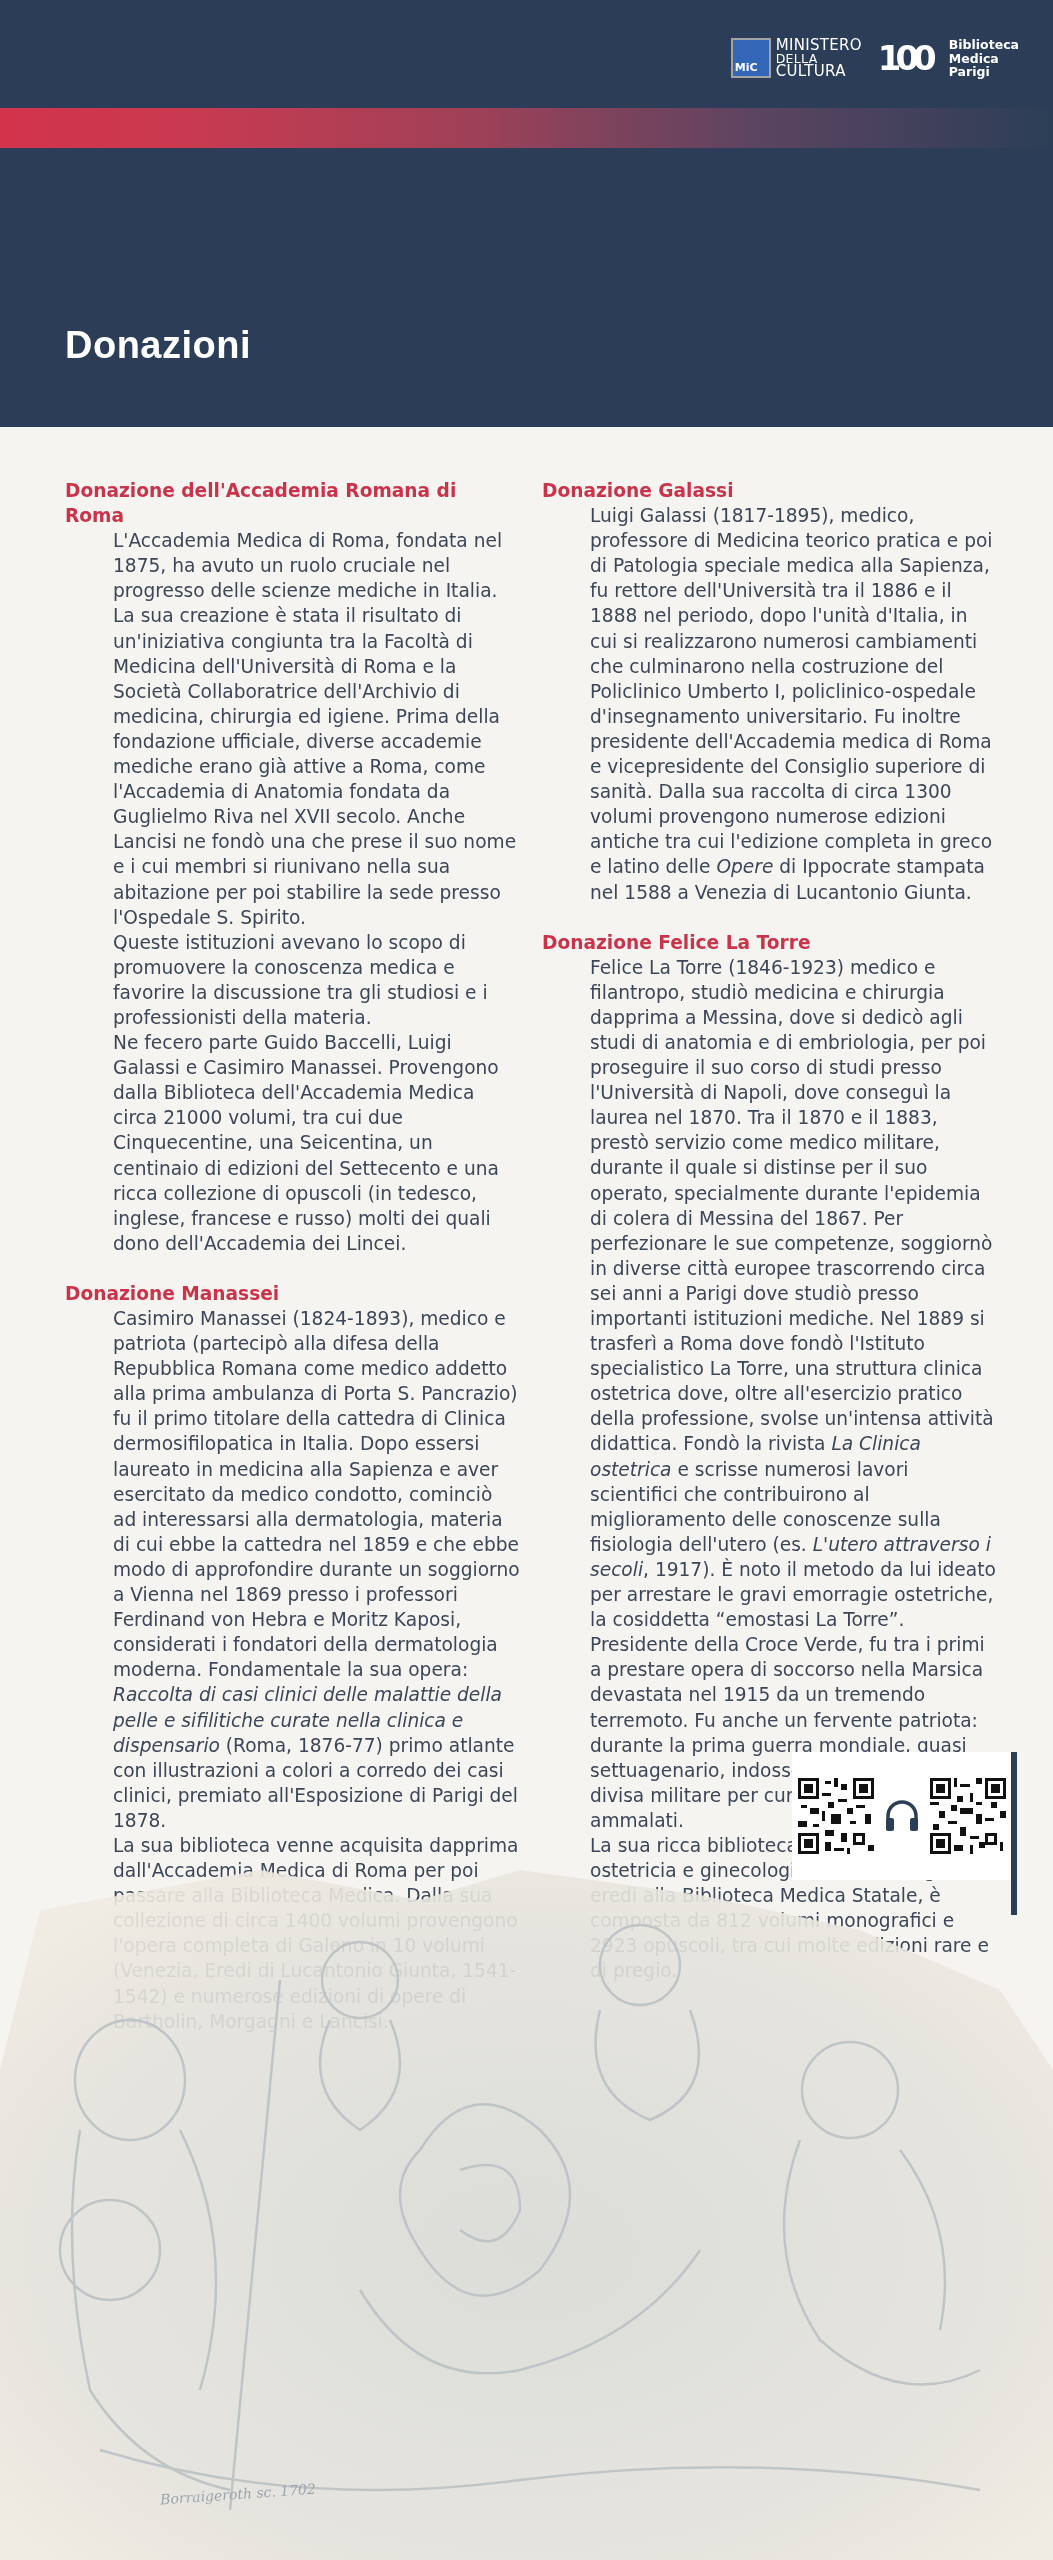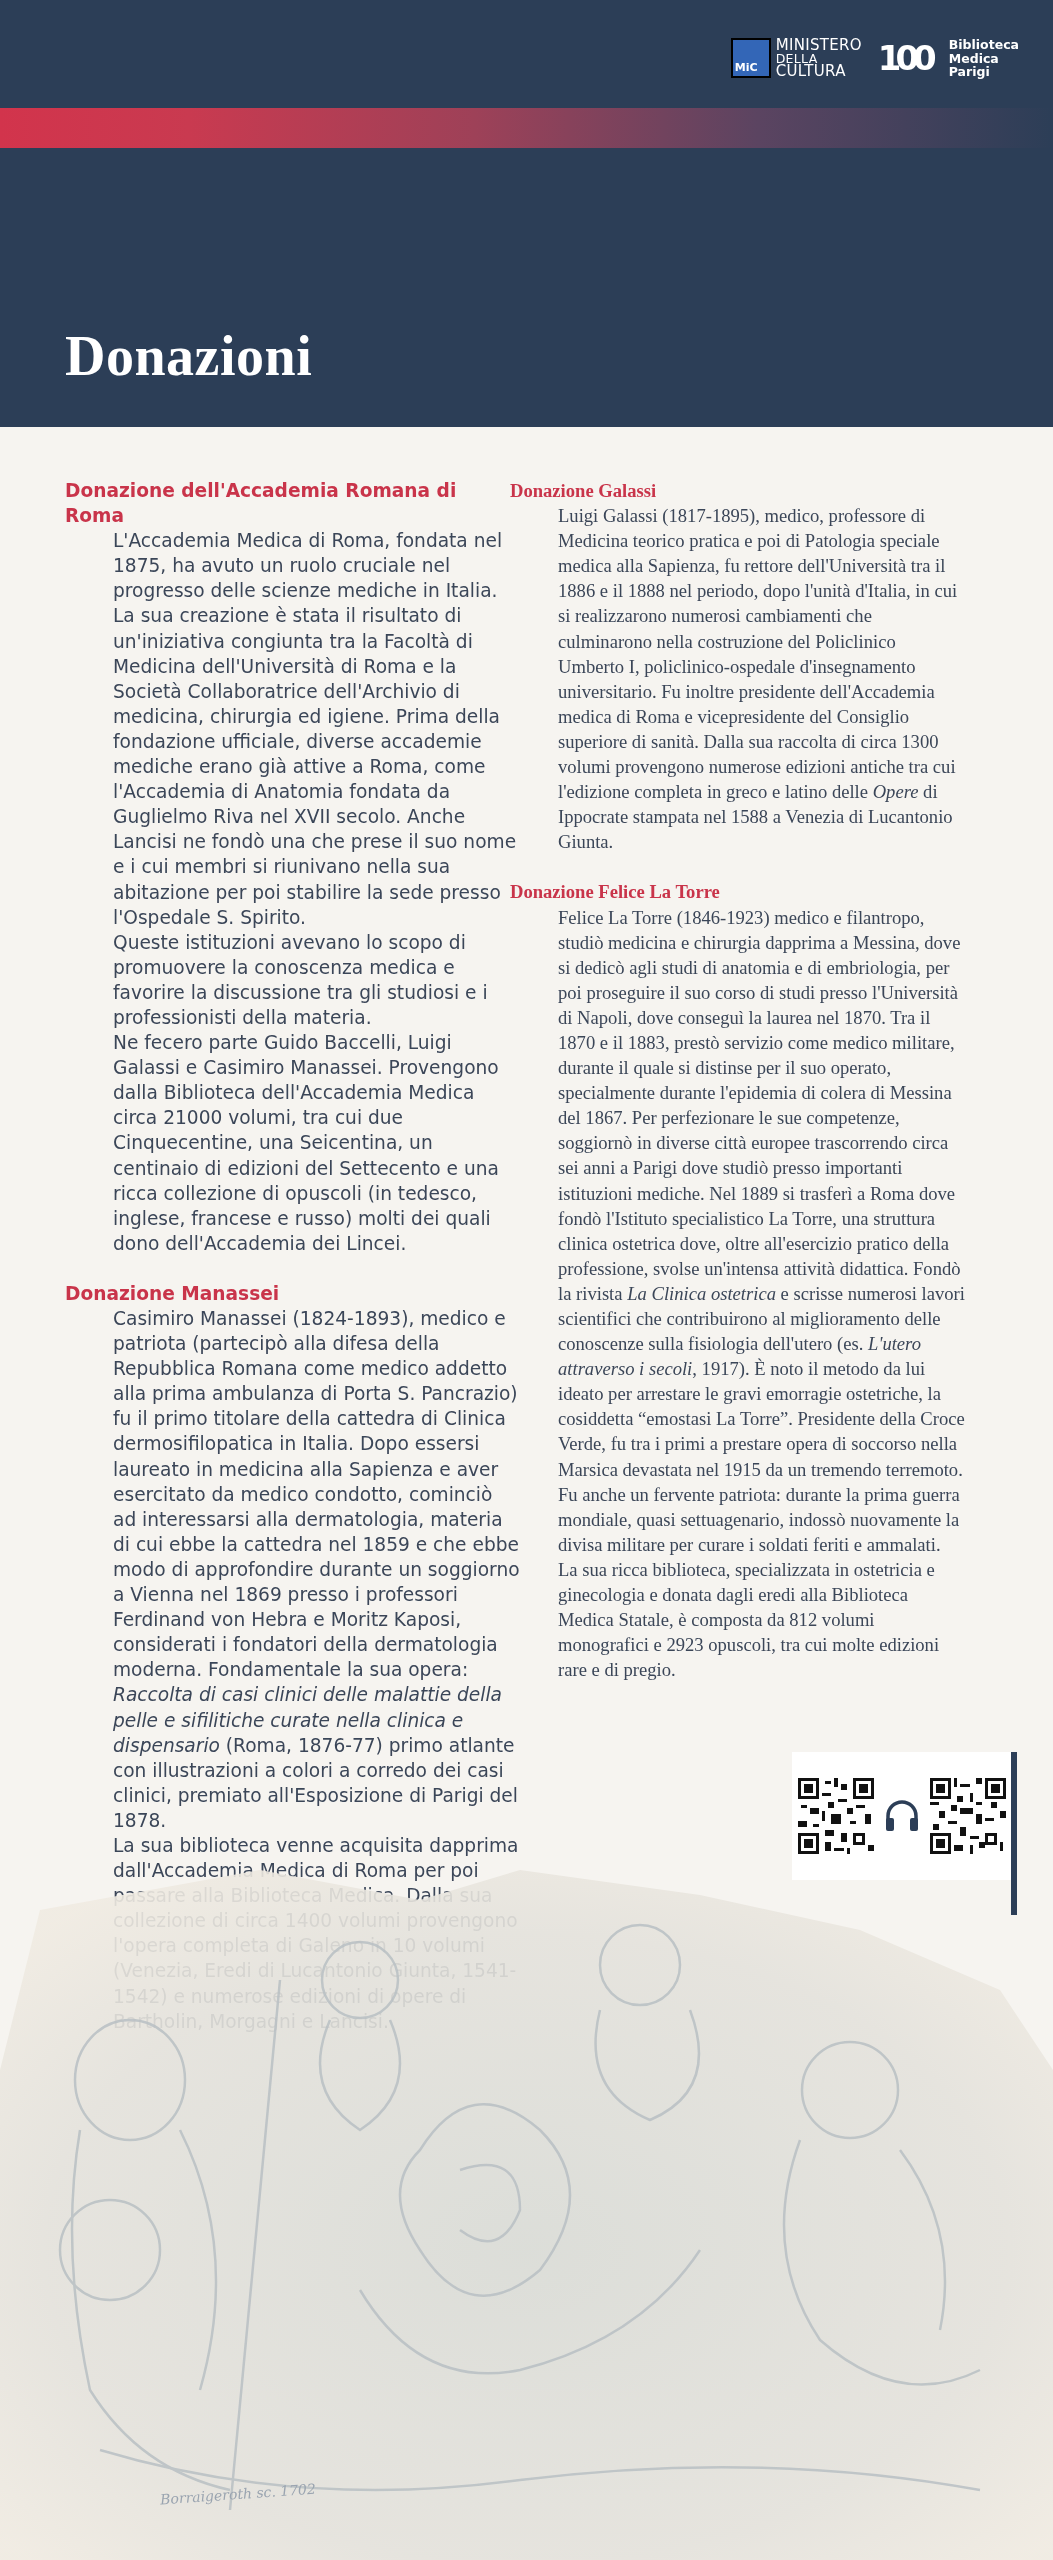--- a/index.html
+++ b/index.html
@@ -17,43 +17,43 @@
   }
   .stripe {
     position: absolute; left: 0; top: 108px; width: 1053px; height: 40px;
     background: linear-gradient(90deg, #d2344c 0%, #c93a50 18%, #9e4158 45%, #5b4461 72%, #2c3e57 100%);
   }
   .logos {
     position: absolute; top: 38px; right: 34px; display: flex; align-items: center; gap: 16px;
   }
   .mic-logo { display: flex; align-items: center; gap: 5px; }
   .mic-box {
-    width: 40px; height: 40px; background: #3366b7; border: 2px solid #000000;
+    width: 40px; height: 40px; background: #3366b7; border: 2px solid #a3a3a3;
     color: #fff; font-family: "DejaVu Sans", sans-serif; font-size: 11px; font-weight: bold;
     display: flex; align-items: flex-end; justify-content: flex-start; padding: 2px;
   }
   .mic-text { color: #fff; font-size: 12.5px; line-height: 13px; letter-spacing: 0.3px; }
   .mic-text .big { font-size: 15px; }
   .bms-logo { display: flex; align-items: center; gap: 12px; }
   .bms-mark {
     color: #fff; font-family: "DejaVu Sans", sans-serif; font-weight: bold; font-size: 34px;
     letter-spacing: -6px; line-height: 1; padding-right: 6px;
   }
   .bms-text { color: #fff; font-size: 12.5px; font-weight: bold; line-height: 13.5px; }
   .title {
     position: absolute; left: 65px; top: 324px;
-    font-family: Liberation Serif, serif; font-weight: bold; font-size: 56px;
+    font-family: Liberation Sans, sans-serif; font-weight: bold; font-size: 38px;
     color: #ffffff; letter-spacing: 0.5px;
   }
   .col {
     position: absolute; top: 478px; width: 455px;
     font-size: 18.6px; line-height: 25.1px; color: #3b4658;
   }
   .col.left { left: 65px; }
-  .col.right { left: 510px; font-family: Liberation Serif, serif; }
+  .col.right { left: 542px; }
   .section { margin-bottom: 25px; }
   .section h2 {
     font-size: 18.6px; line-height: 25.1px; font-weight: bold; color: #c9344a;
   }
   .section p { white-space: normal; margin-left: 48px; }
   .section p + p { margin-top: 0; }
   .qr-area {
     position: absolute; top: 1752px; left: 792px; width: 224px; height: 128px;
     display: flex; align-items: center; gap: 6px; padding: 4px 6px;
     background: #ffffff;

